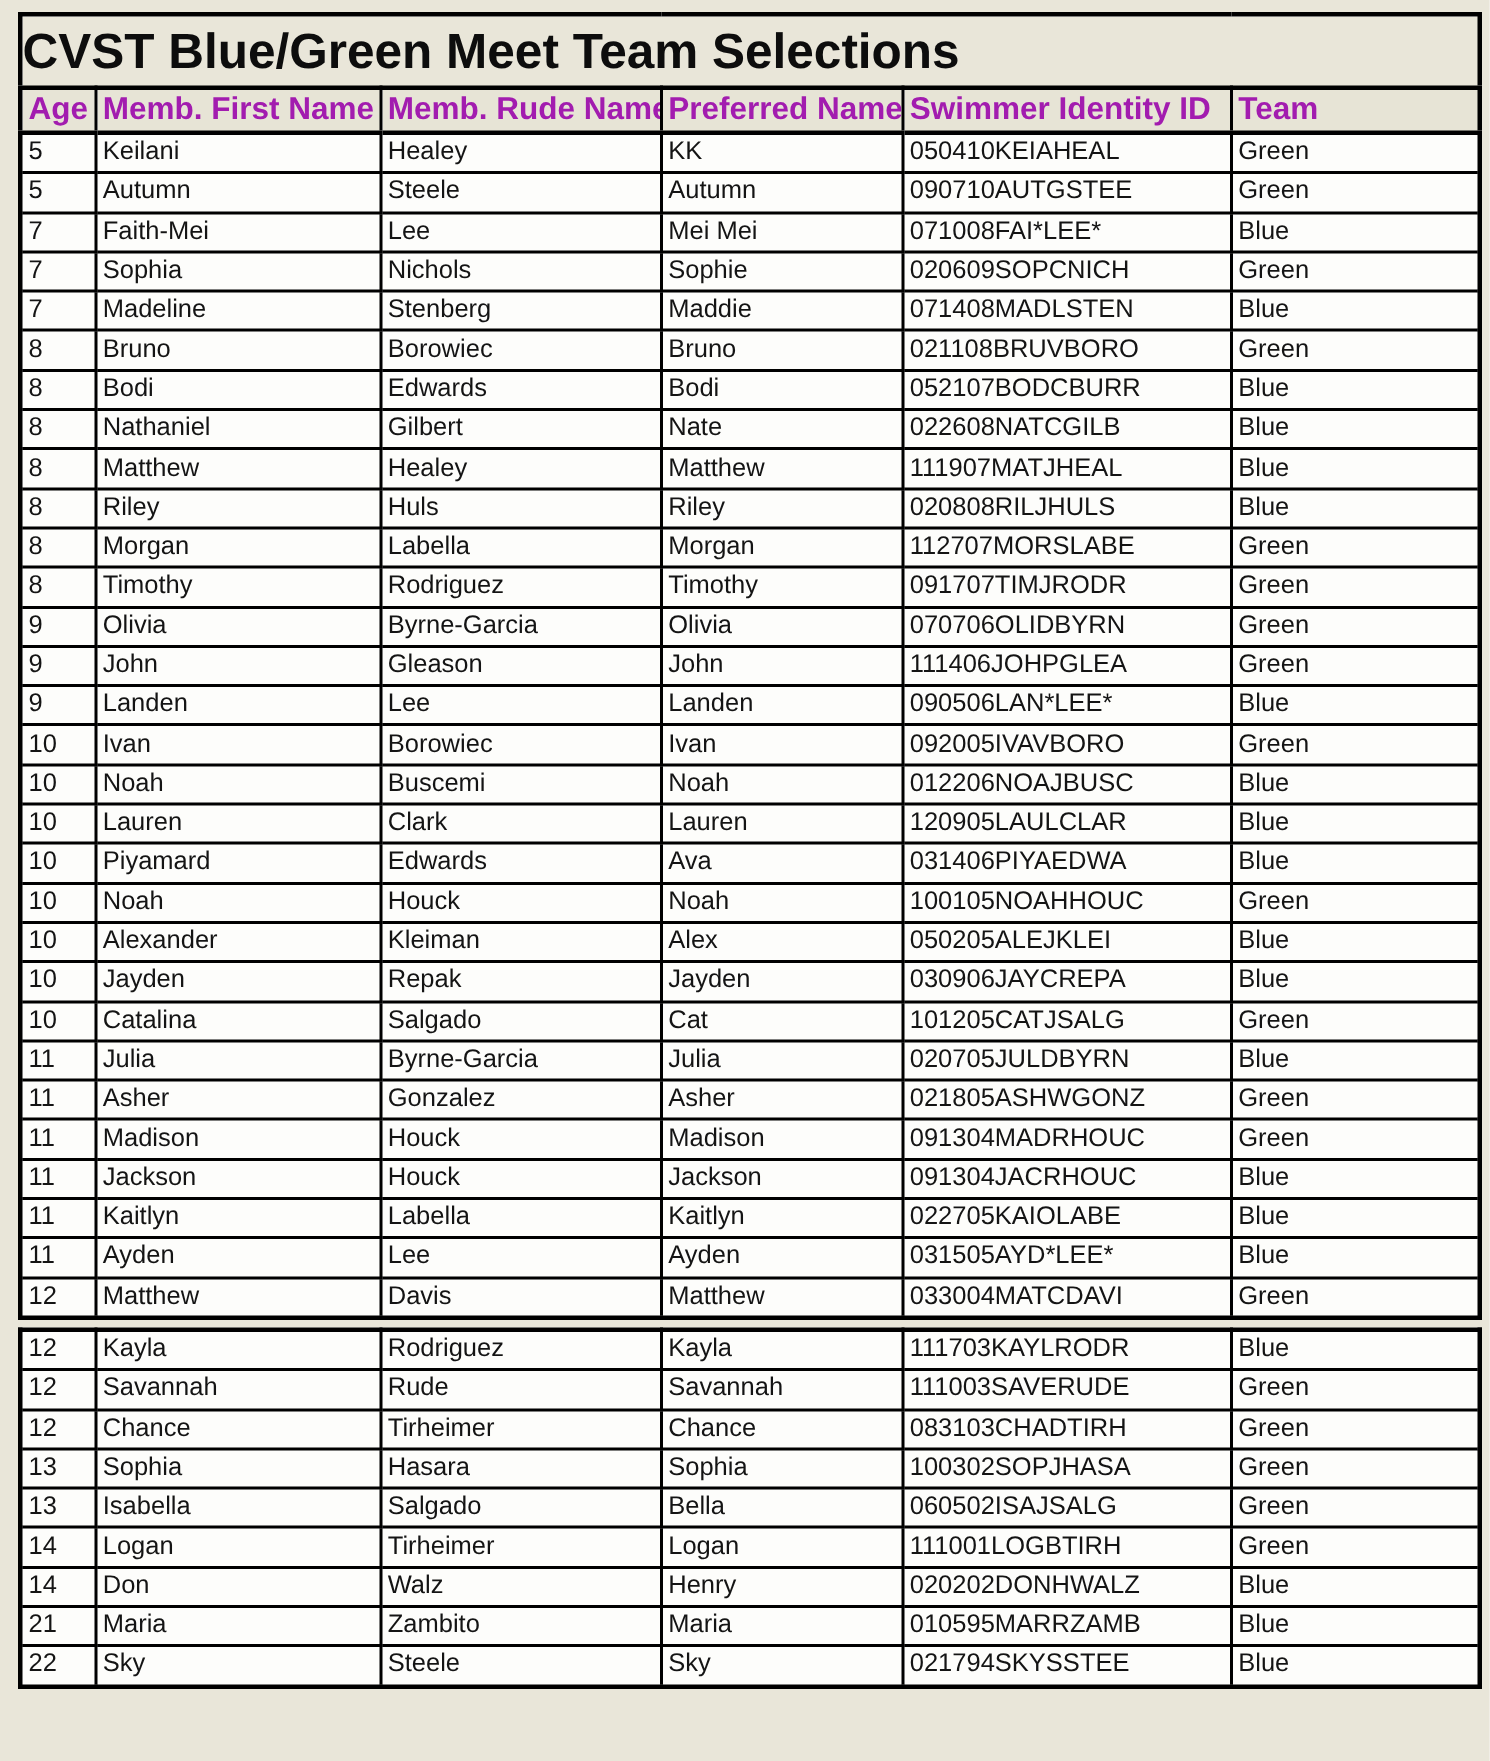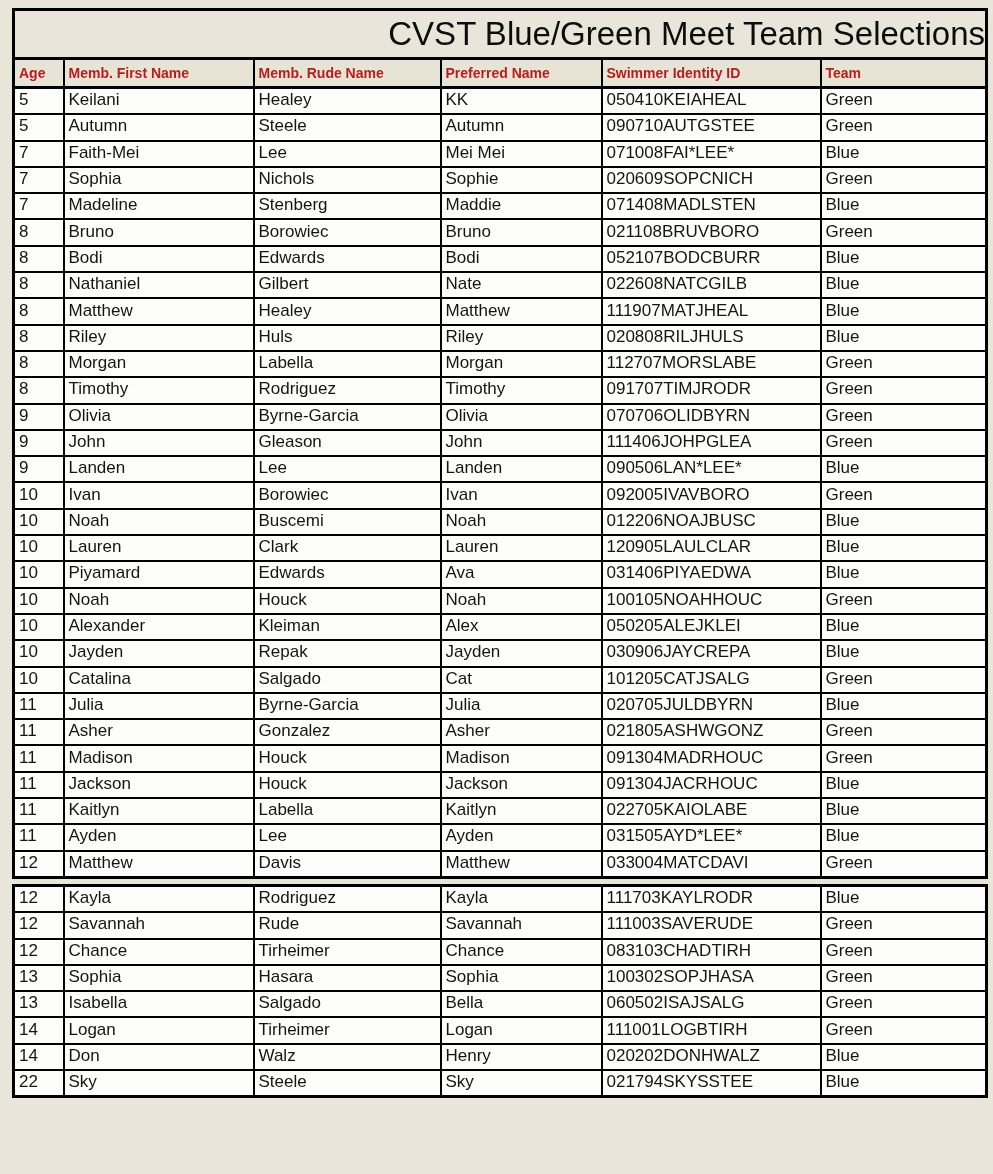--- a/index.html
+++ b/index.html
@@ -29,35 +29,35 @@
   col.c-first { width: 190px; }
   col.c-last  { width: 187px; }
   col.c-pref  { width: 161px; }
   col.c-id    { width: 219px; }
   col.c-team  { width: 166px; }
 
   .title-cell {
     background: #e9e6d9;
     border: 2px solid #000;
     border-bottom: 3px solid #000;
-    text-align: right;
-    font-weight: normal;
+    text-align: left;
+    font-weight: bold;
     font-size: 33px;
     letter-spacing: 0px;
     color: #0d0d0d;
     height: 46px;
     padding: 0;
   }
   th {
     background: #e7e4d6;
     border: 2px solid #000;
     border-bottom: 3px solid #000;
     font-weight: bold;
-    font-size: 14px;
-    color: #b91c1c;
+    font-size: 21px;
+    color: #a21caf;
     text-align: left;
     padding: 1px 4px 2px 4px;
     height: 23px;
     white-space: nowrap;
     overflow: hidden;
   }
   td {
     border: 2px solid #000;
     font-size: 17px;
     color: #141414;
@@ -399,20 +399,28 @@
         </tr>
         <tr>
           <td>14</td>
           <td>Don</td>
           <td>Walz</td>
           <td>Henry</td>
           <td>020202DONHWALZ</td>
           <td>Blue</td>
         </tr>
         <tr>
+          <td>21</td>
+          <td>Maria</td>
+          <td>Zambito</td>
+          <td>Maria</td>
+          <td>010595MARRZAMB</td>
+          <td>Blue</td>
+        </tr>
+        <tr>
           <td>22</td>
           <td>Sky</td>
           <td>Steele</td>
           <td>Sky</td>
           <td>021794SKYSSTEE</td>
           <td>Blue</td>
         </tr>
       </tbody>
   </table>
 

